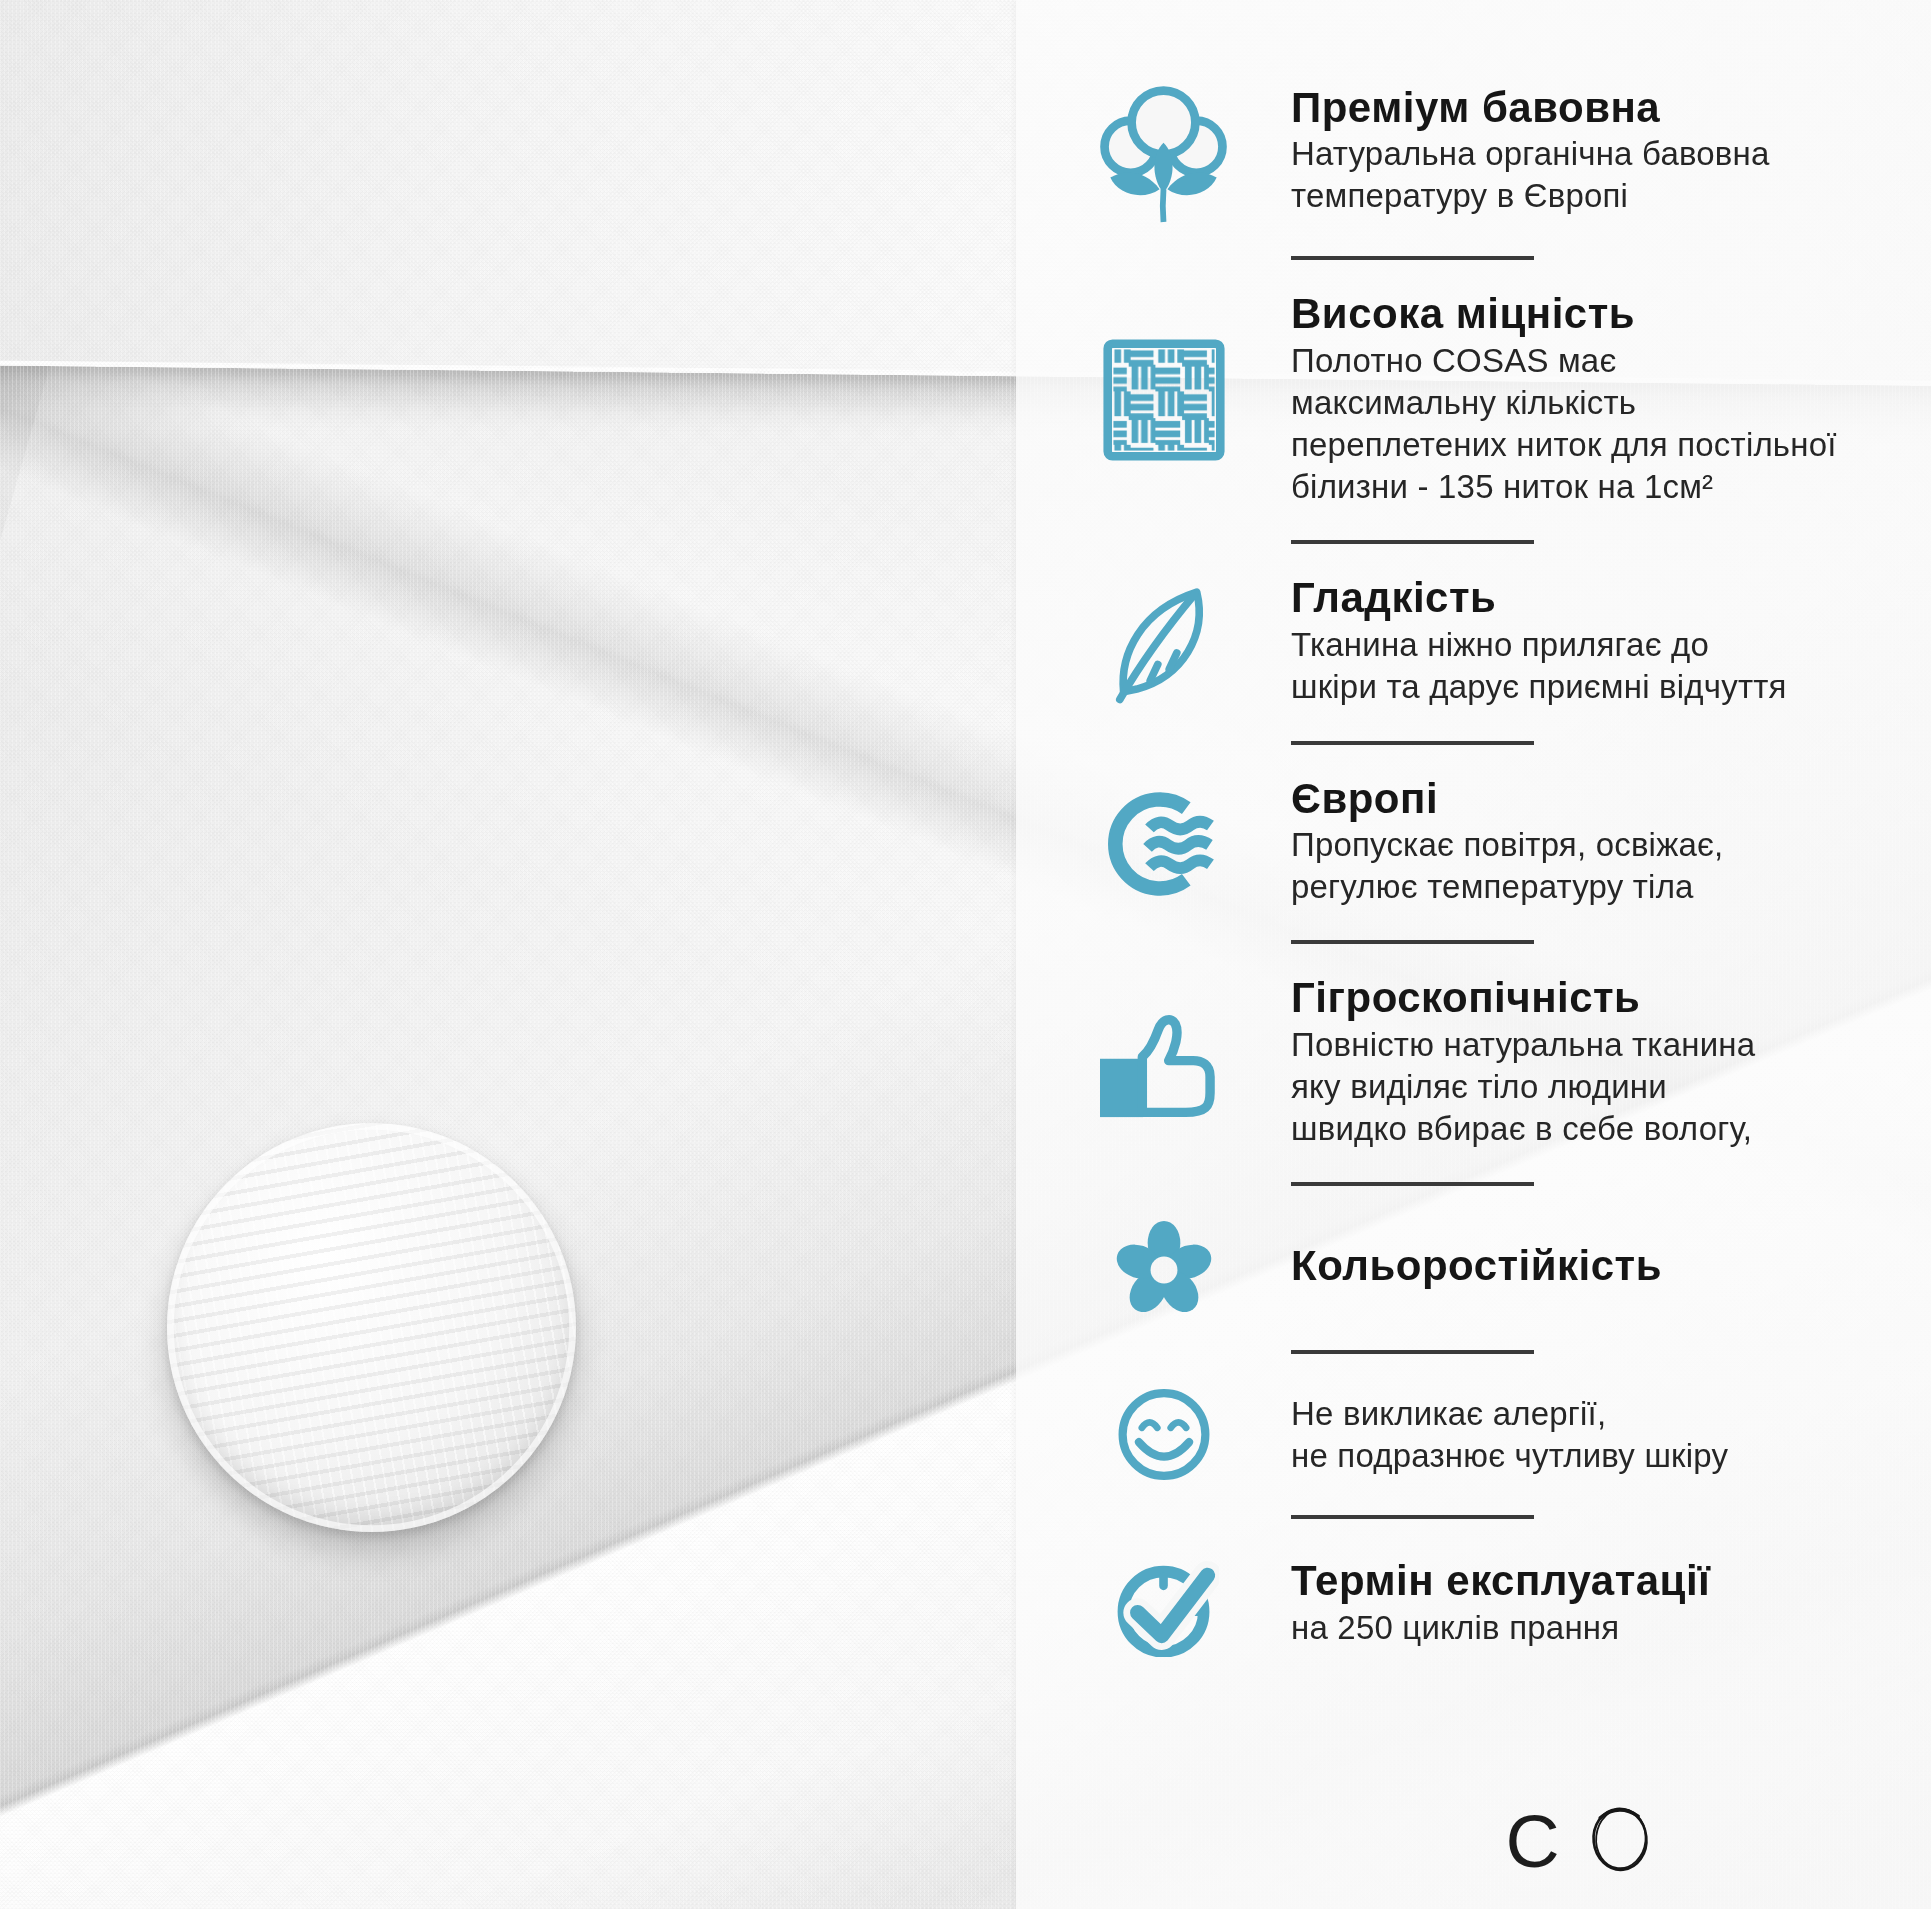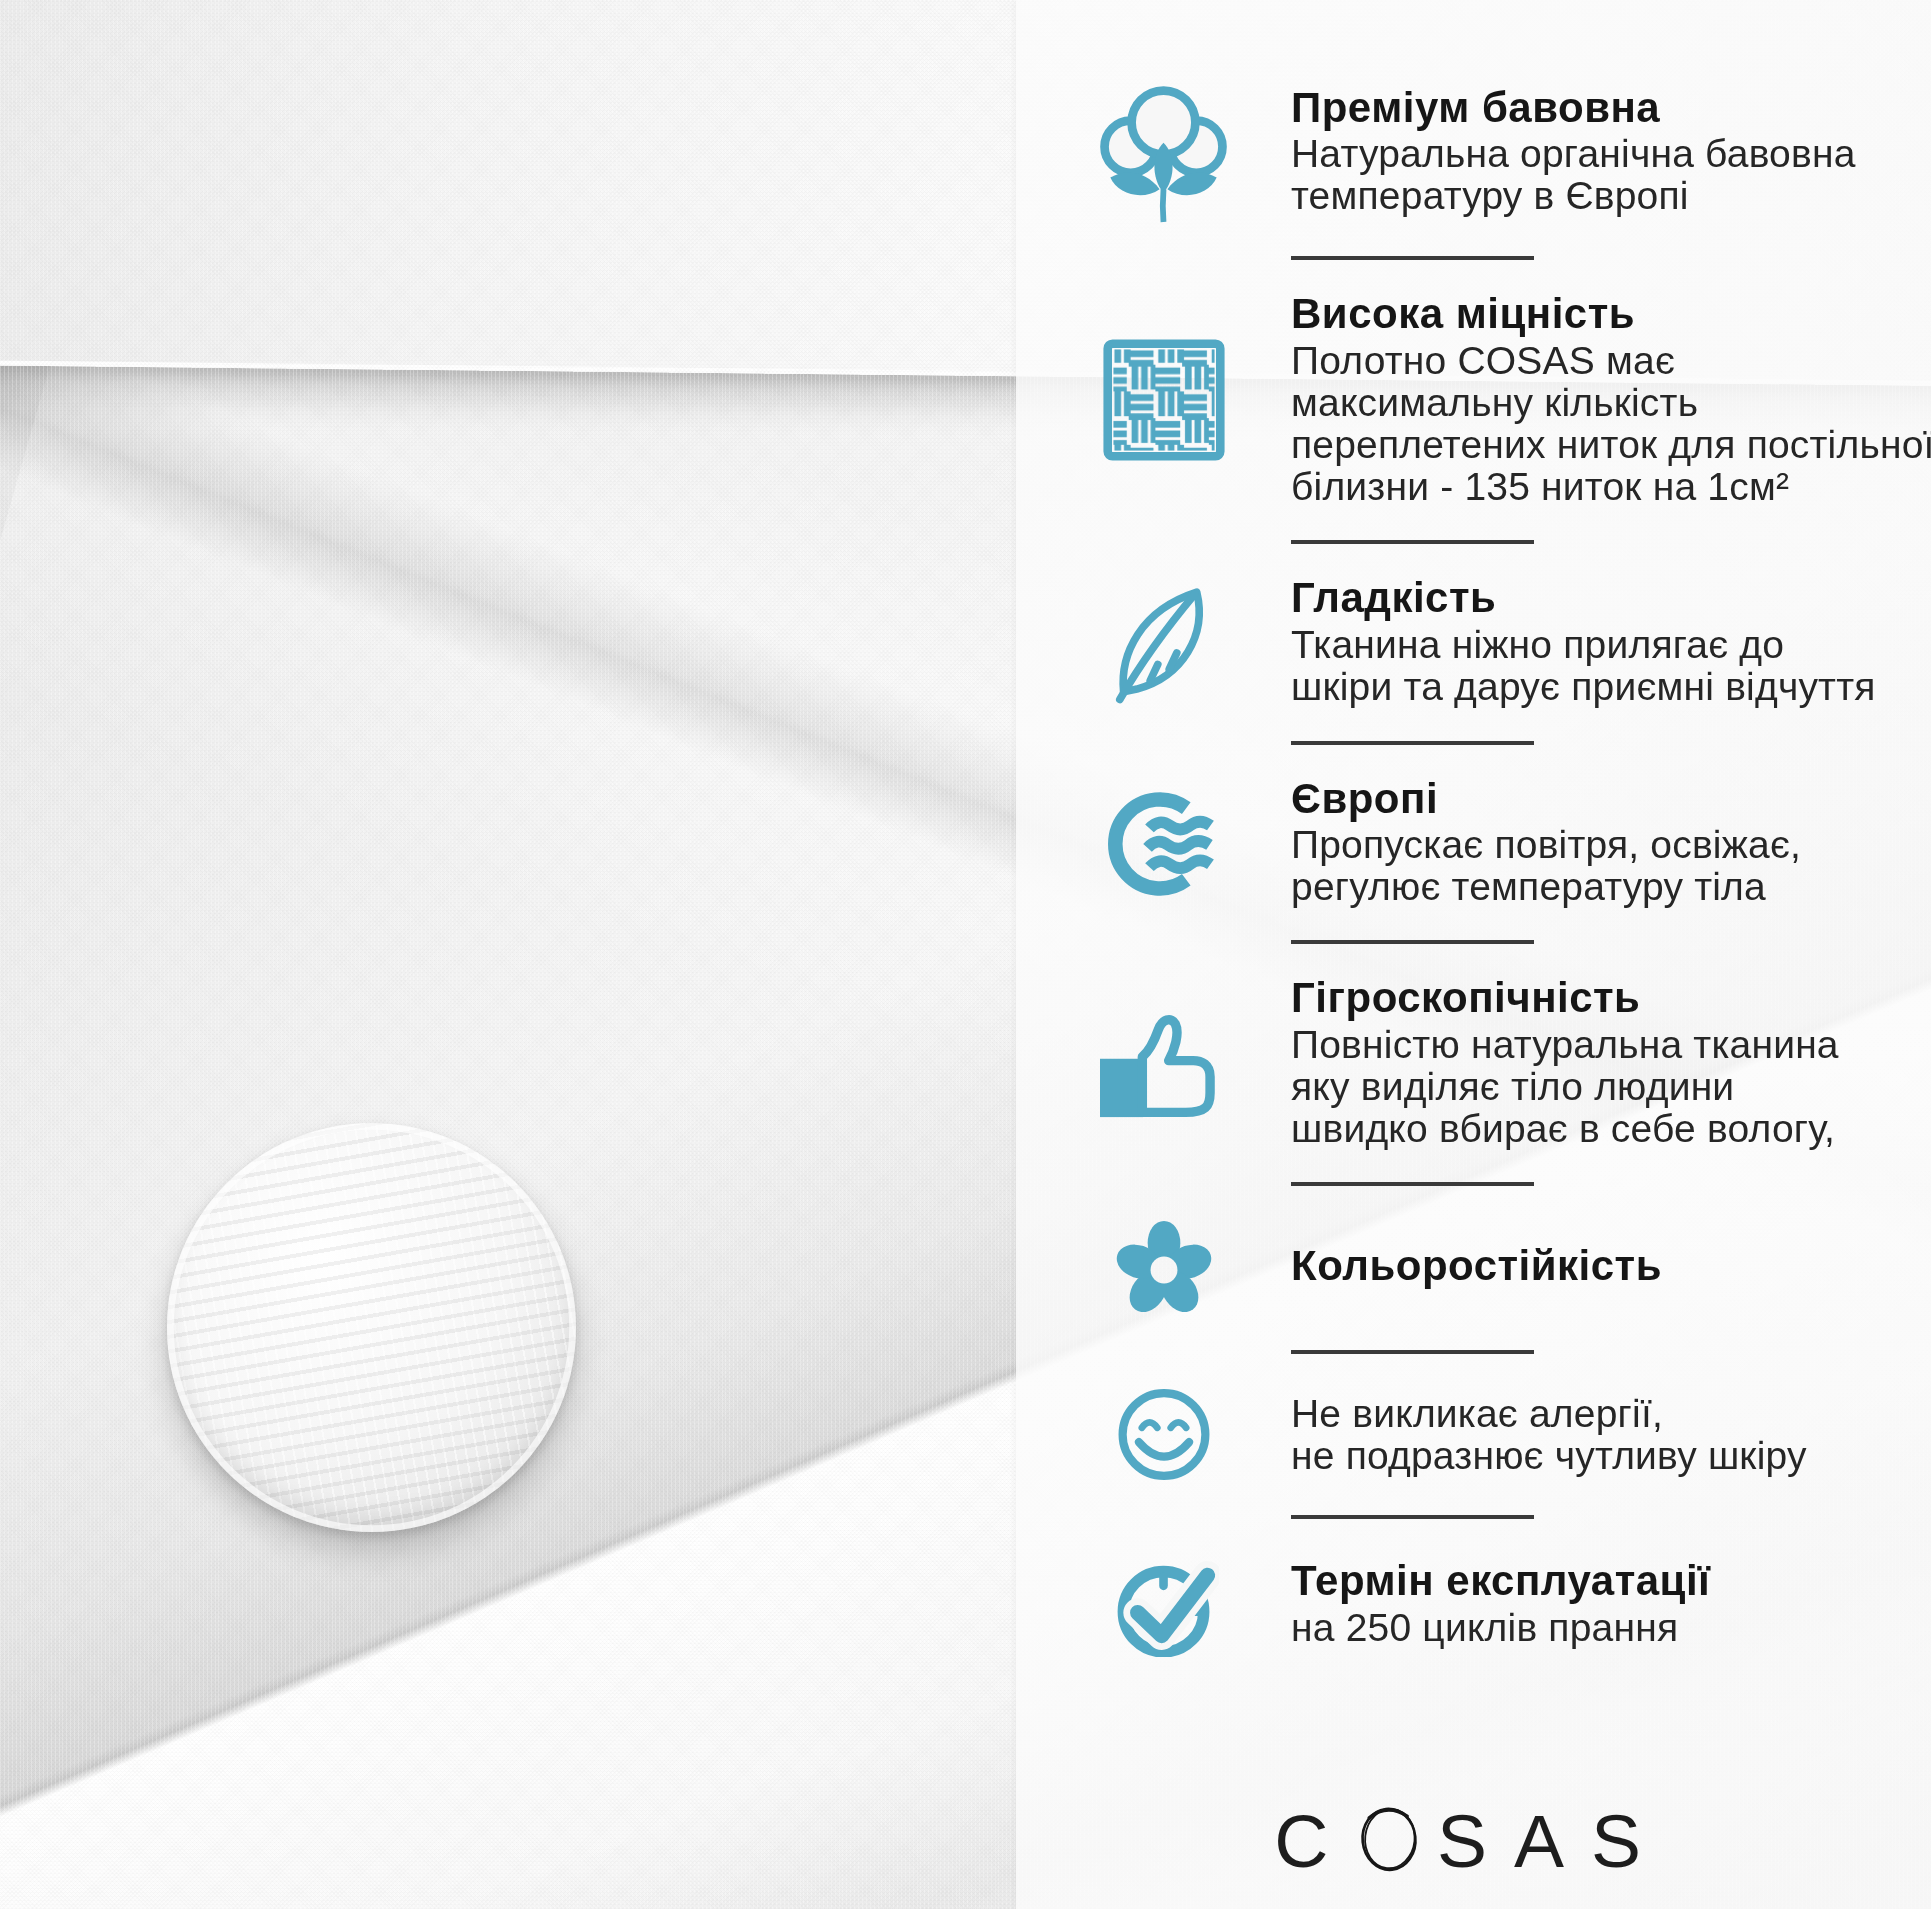--- a/index.html
+++ b/index.html
@@ -59,21 +59,21 @@
   
   .panel{position:absolute;top:0;left:1016px;width:915px;height:1931px;
     background:var(--panel-bg);padding-top:79px;
     box-shadow:-1.9px 0 5.8px rgba(0,0,0,0.04);}
   .feature{display:flex;align-items:center;}
   .icon-box{flex:0 0 203px;margin-left:46px;display:flex;justify-content:center;align-items:center;}
   .icon-box svg{color:var(--accent);display:block;}
   .txt{margin-left:26px;}
   .f-title{font-size:42px;line-height:44px;font-weight:bold;letter-spacing:0.5px;
     color:var(--title-color);margin-bottom:3.9px;white-space:nowrap;}
-  .f-line{font-size:39px;line-height:42px;color:var(--body-color);letter-spacing:0.2px;white-space:nowrap;}
+  .f-line{font-size:33px;line-height:42px;color:var(--body-color);letter-spacing:0.2px;white-space:nowrap;}
   .divider{width:243px;height:3.9px;background:var(--divider-color);margin:32px 0 32px 275px;}
   
   .logo{position:absolute;right:263px;bottom:25px;display:flex;align-items:center;
     color:var(--logo-color);font-size:75px;letter-spacing:27px;font-weight:normal;}
   .logo .lg{display:inline-block;}
   .logo svg{display:block;margin:-5.8px 15.4px 0 0;}
 </style>
 </head>
 <body>
 
@@ -271,17 +271,16 @@
 
   <div class="logo">
     <span class="lg">C</span>
     <span>
       <svg width="66" height="73" viewBox="0 0 80 86">
         <ellipse cx="40" cy="44" rx="32" ry="37" fill="none" stroke="#161616" stroke-width="3.2" transform="rotate(-6 40 44)"></ellipse>
         <ellipse cx="41" cy="43" rx="30" ry="36" fill="none" stroke="#161616" stroke-width="2.2" transform="rotate(6 40 44)"></ellipse>
         <path d="M 16,18 Q 38,0 62,16" fill="none" stroke="#161616" stroke-width="4" stroke-linecap="round"></path>
       </svg>
     </span>
-    <span class="lg">SAS</span>
   </div>
 
 </div>
 
 
 </body></html>

